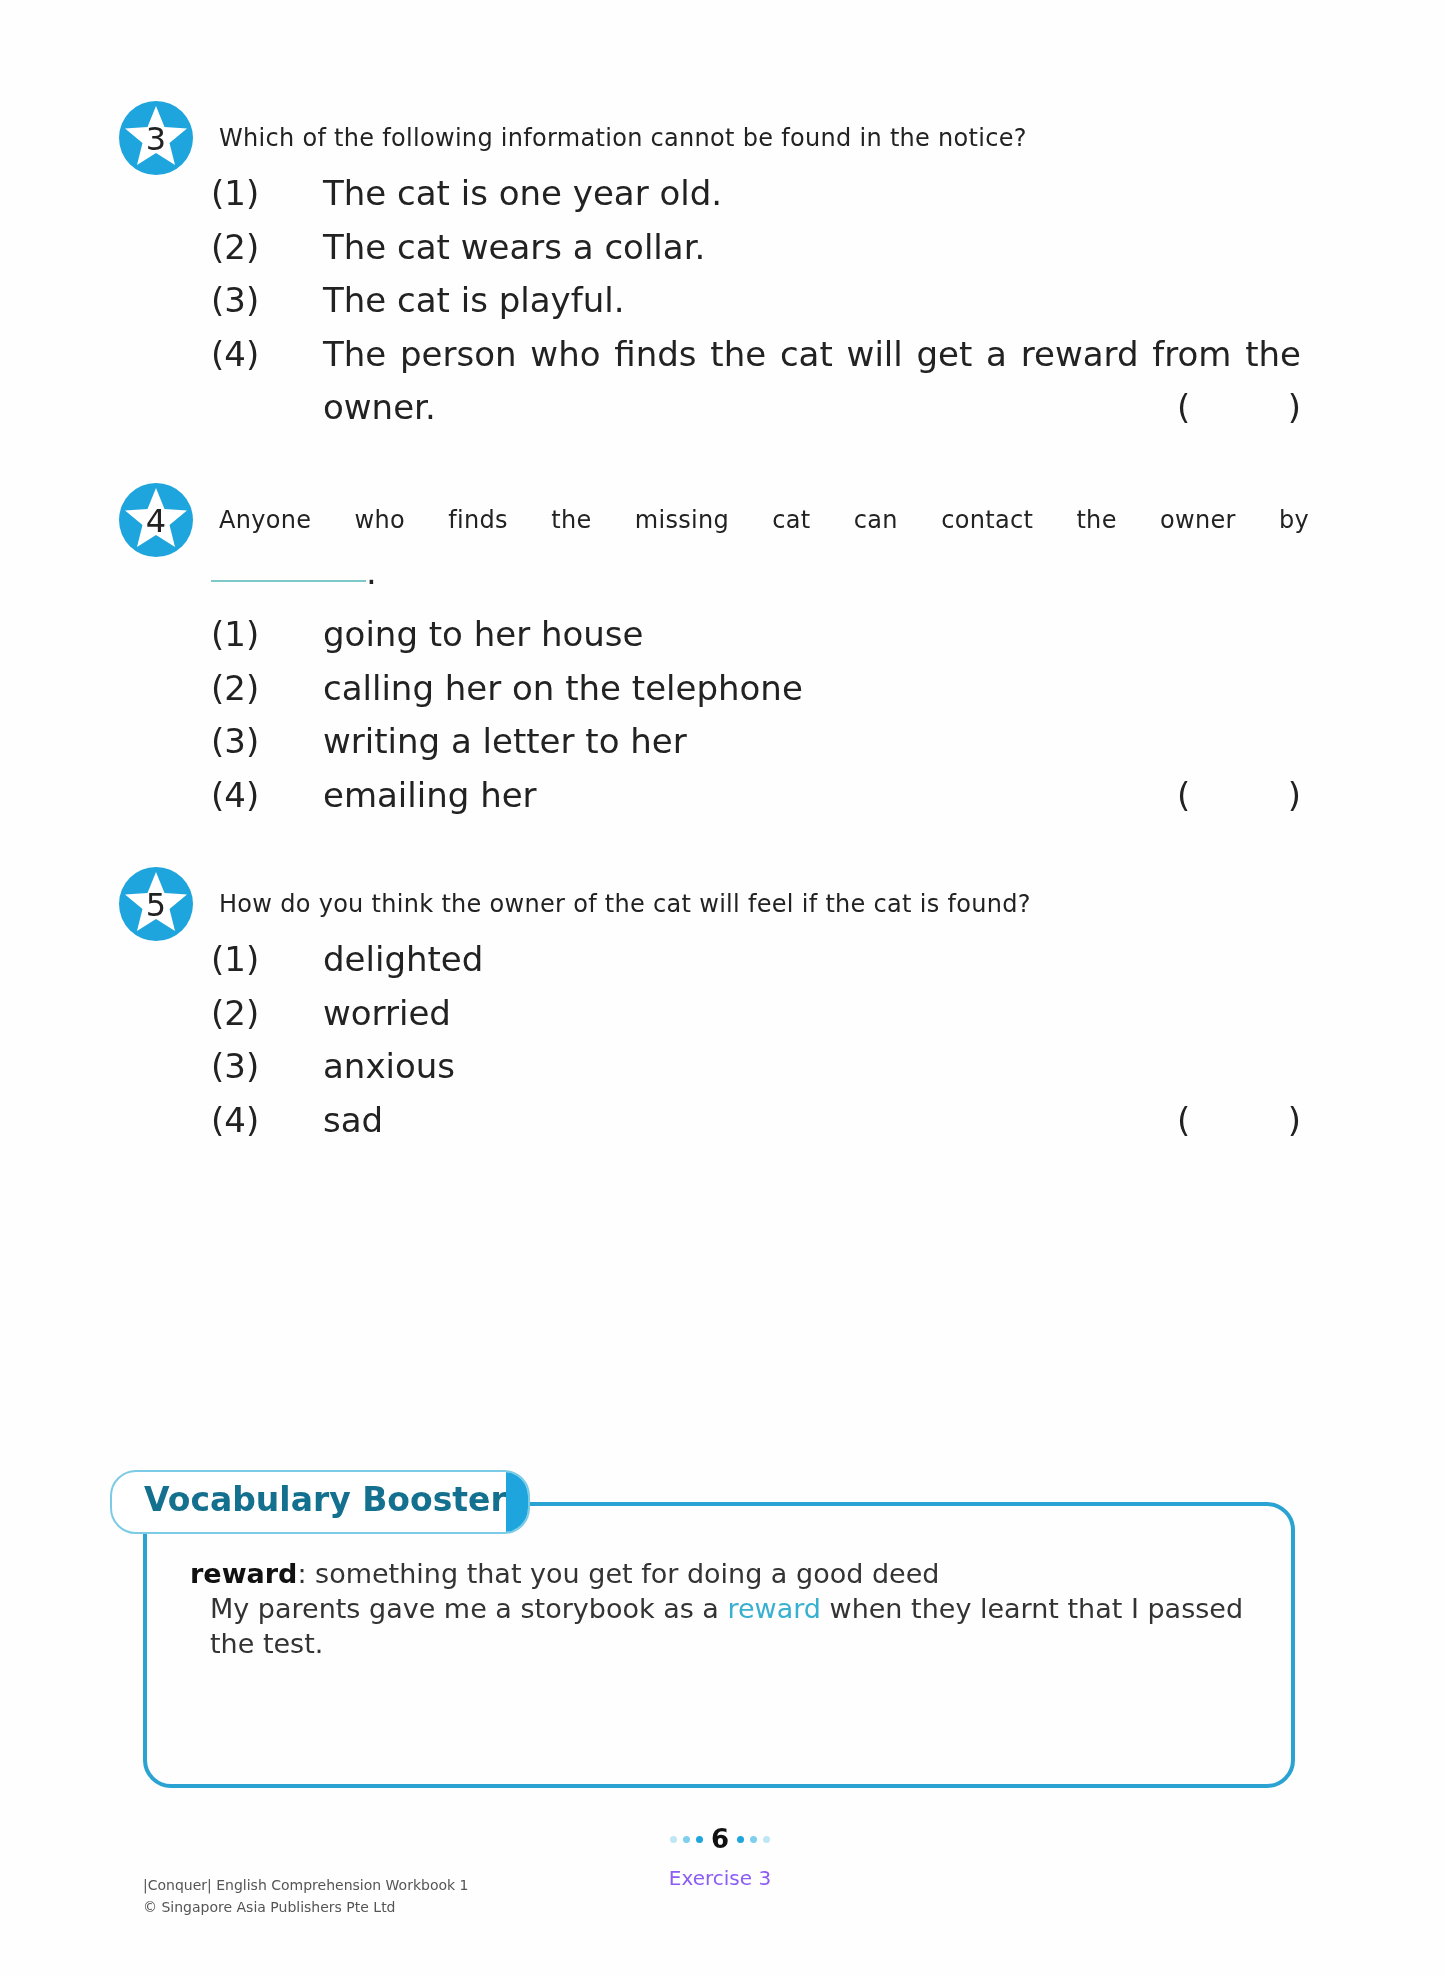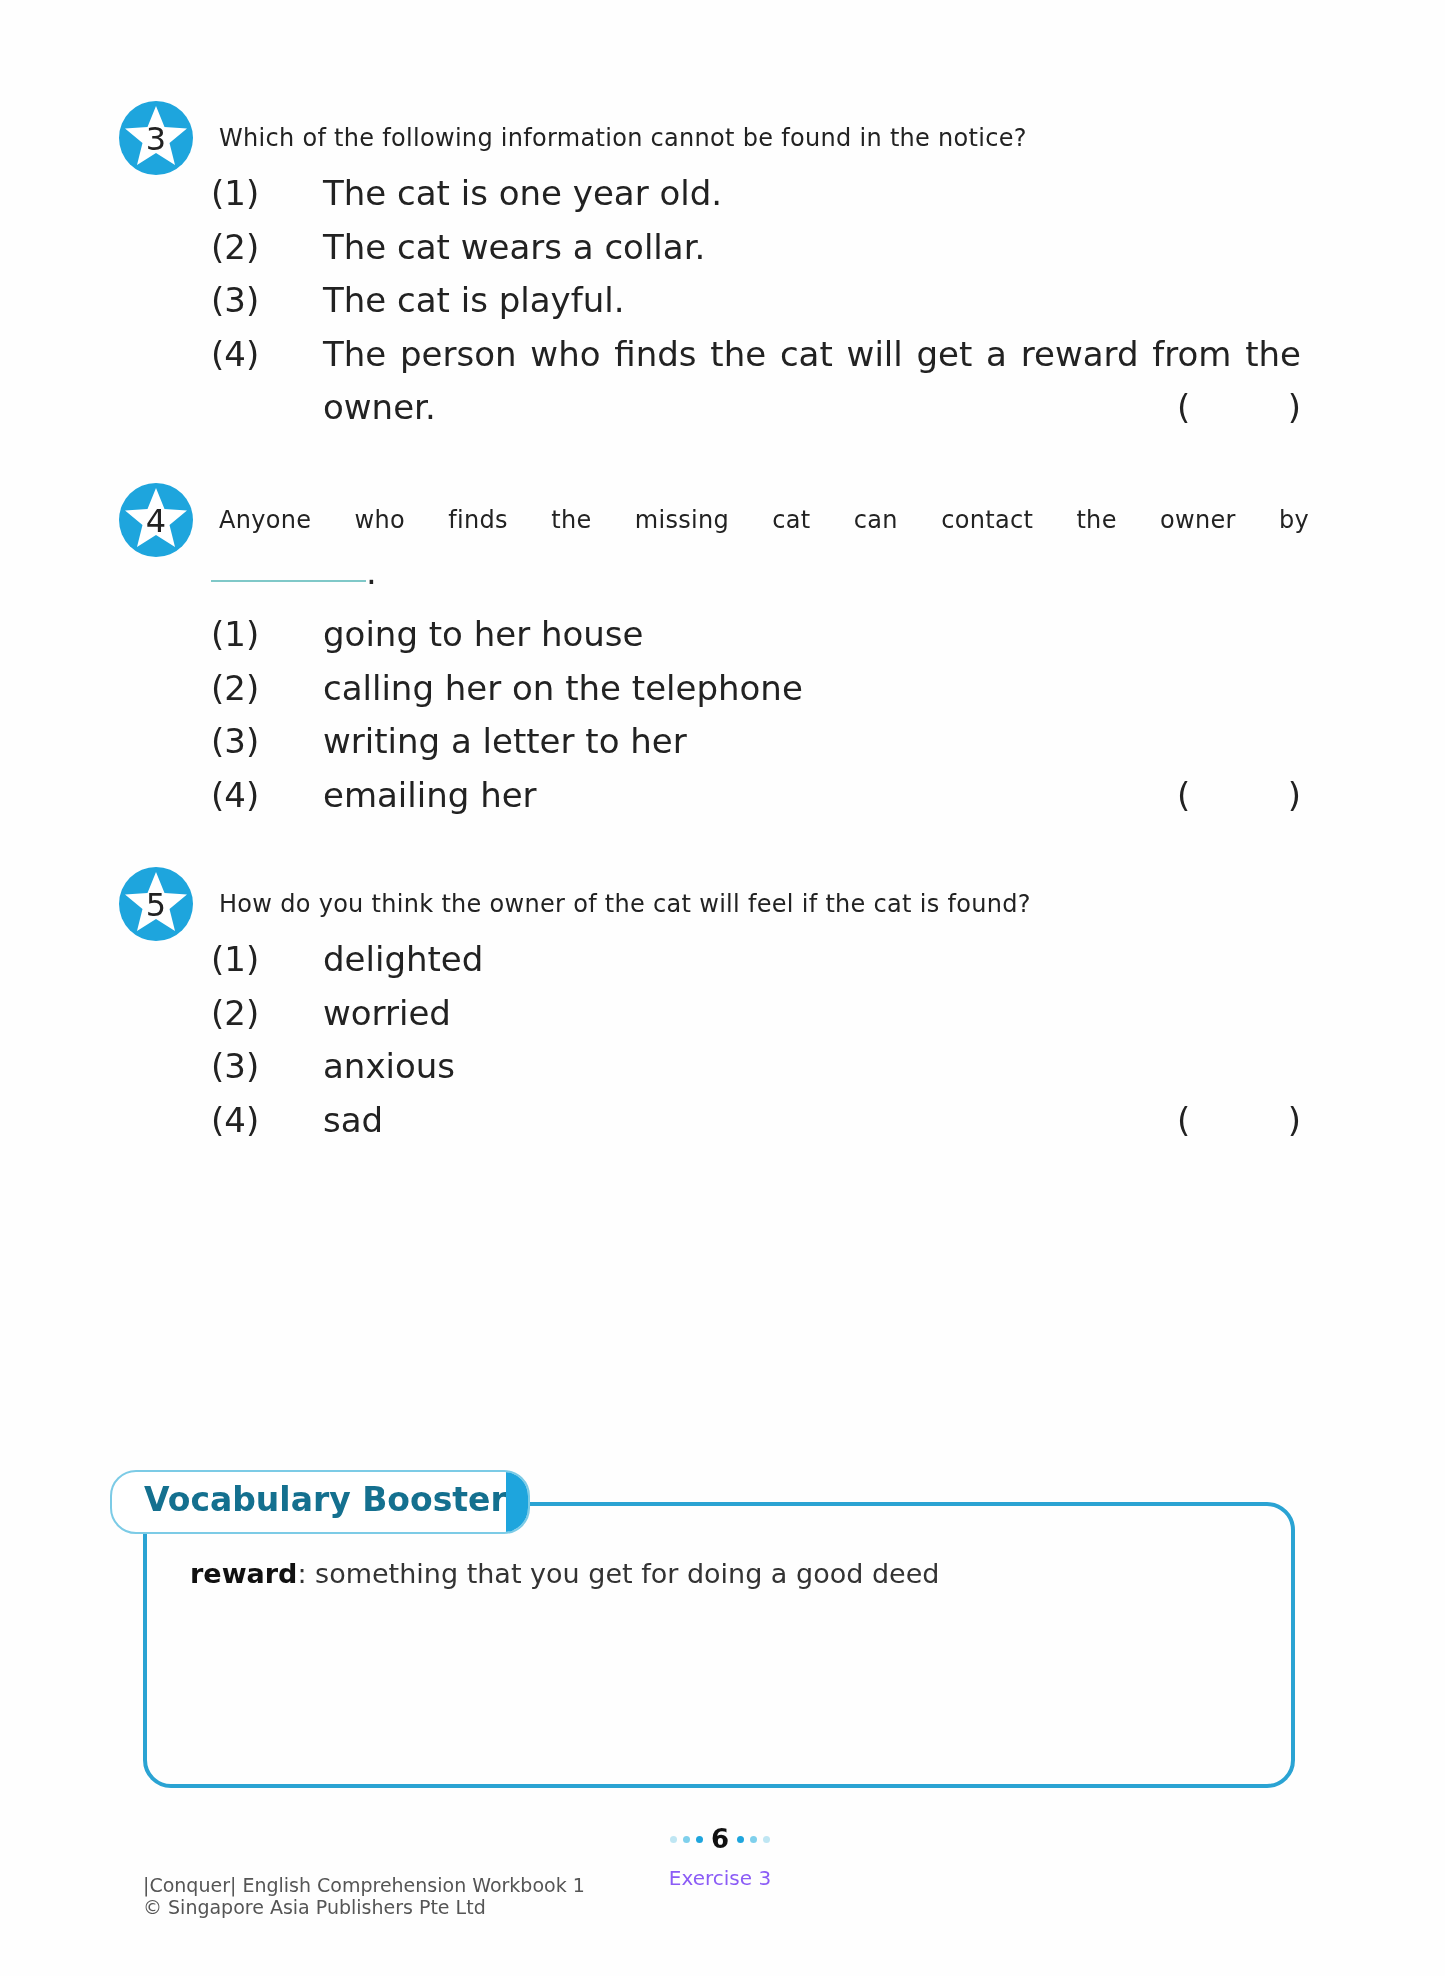--- a/index.html
+++ b/index.html
@@ -62,21 +62,21 @@
   .highlight { color: #3ab0d0; }
 
   
   .page-num-wrap {
     position: absolute; left: 660px; top: 1826px; width: 120px; text-align: center;
   }
   .dots { display: flex; align-items: center; justify-content: center; gap: 6px; height: 26px; }
   .dot { width: 7px; height: 7px; border-radius: 50%; }
   .page-num { font-size: 26px; font-weight: bold; color: #111; margin: 0 2px; }
   .exercise-label { font-size: 20px; color: #8b5cf6; margin-top: 14px; }
-  .footer-left { position: absolute; left: 143px; top: 1874px; font-size: 19px; line-height: 22px; color: #555; }
+  .footer-left { position: absolute; left: 143px; top: 1874px; font-size: 14px; line-height: 22px; color: #555; }
 </style>
 </head>
 <body>
 
 <div class="question" style="top:100px;">
   <div class="q-badge">
     <svg viewBox="0 0 76 76">
       <circle cx="38" cy="38" r="37" fill="#1ea5dd"></circle>
       <polygon points="38,6 46.5,27 69,28.5 51.5,43 57,65 38,53 19,65 24.5,43 7,28.5 29.5,27" fill="#ffffff"></polygon>
     </svg>
@@ -180,20 +180,23 @@
 
 <div class="vocab-frame"></div>
 <div class="vocab-tab">
   <div class="vocab-title">Vocabulary Booster</div>
   <div class="vocab-tab-edge"></div>
 </div>
 <div class="vocab-body">
   <div class="vocab-entry">
     <div>
       <span class="vocab-word">reward</span><span class="vocab-def">: something that you get for doing a good deed</span>
+    </div>
+    <div class="vocab-example" style="width:1040px;">
+      <span>My parents gave me a storybook as a </span><span class="highlight">reward</span><span> when they learnt that I passed the test.</span>
     </div>
   </div>
 </div>
 
 <div class="page-num-wrap">
   <div class="dots">
     <span class="dot" style="background:#bfe6f3;"></span>
     <span class="dot" style="background:#7fd0ec;"></span>
     <span class="dot" style="background:#1ea5dd;"></span>
     <span class="page-num">6</span>

